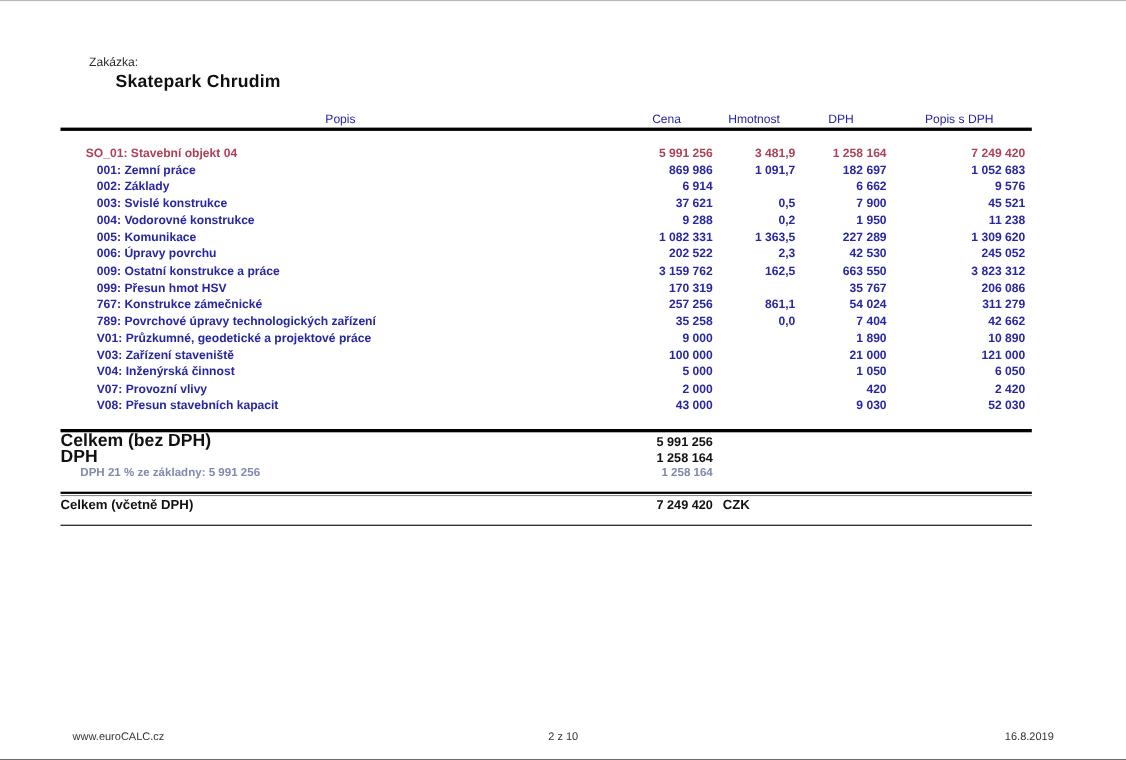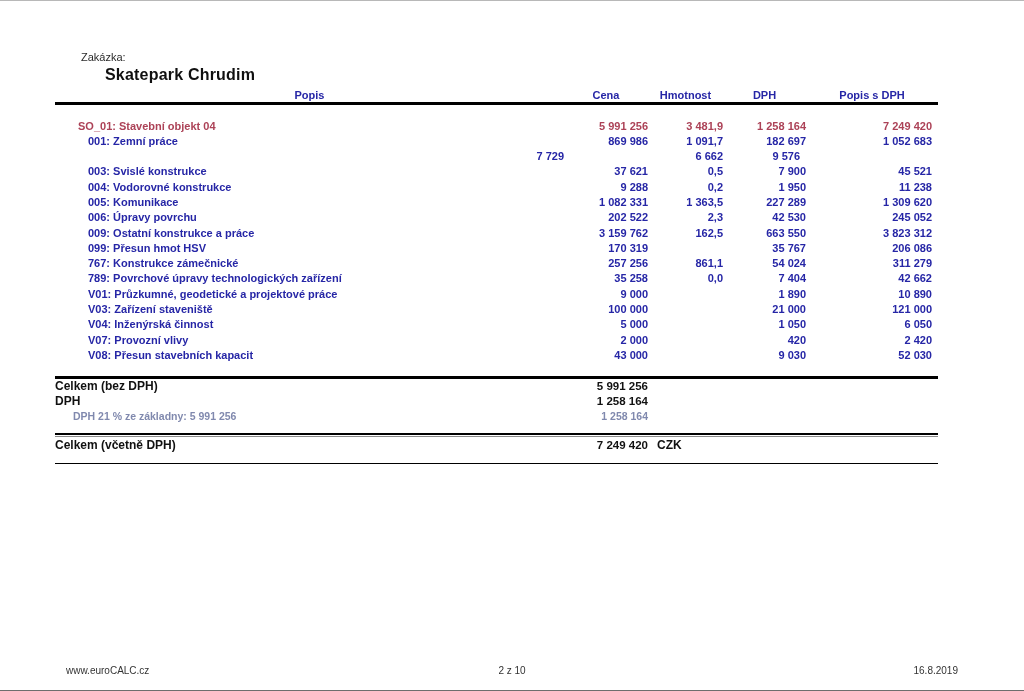--- a/index.html
+++ b/index.html
@@ -7,36 +7,36 @@
     width:1024px;height:691px;background:#ffffff;position:relative;
     box-sizing:border-box;border-top:1px solid #b8b8b8;border-bottom:1px solid #6e6e6e;
     font-family:"Liberation Sans",sans-serif;overflow:hidden;
   }
   .content{position:absolute;left:55px;top:0;width:883px;}
   .order-label{margin-top:50px;margin-left:26px;font-size:11px;color:#2b2b2b;}
   .project-name{margin-top:3px;margin-left:50px;font-size:16px;font-weight:bold;color:#101010;letter-spacing:.2px;}
 
   
   .grid{display:grid;grid-template-columns:509px 84px 75px 83px 132px;}
-  .thead{margin-top:4px;height:14px;line-height:14px;font-size:11px;font-weight:bold;color:#2626a6;}
+  .thead{margin-top:18px;height:14px;line-height:14px;font-size:11px;font-weight:normal;color:#2626a6;}
   .thead .hc{text-align:center;}
   .head-rule{height:2.5px;background:#000;}
 
   .tbody{margin-top:14px;}
   .trow{height:15.3px;line-height:15.3px;font-size:11px;font-weight:bold;color:#2626a6;}
   .trow .c-popis{padding-left:33px;white-space:nowrap;overflow:hidden;}
   .trow.section{color:#ac4257;}
   .trow.section .c-popis{padding-left:23px;}
   .c-num{text-align:right;white-space:nowrap;}
   .c-csd{padding-right:6px;box-sizing:border-box;}
 
   .totals{margin-top:13px;}
   .rule-thick{height:2.5px;background:#000;}
   .t-row{display:flex;height:15px;line-height:15px;align-items:baseline;}
-  .t-label{width:509px;font-size:12px;font-weight:bold;color:#111;}
+  .t-label{width:509px;font-size:16px;font-weight:bold;color:#111;}
   .t-value{width:84px;text-align:right;font-size:11.5px;font-weight:bold;color:#111;}
   .t-row.detail .t-label{font-size:10.5px;font-weight:bold;color:#8089ae;padding-left:18px;box-sizing:border-box;}
   .t-row.detail .t-value{font-size:10.5px;color:#8089ae;}
 
   .grand{margin-top:9px;}
   .rule-double-a{height:2px;background:#000;}
   .rule-double-b{height:1px;background:#8a8a8a;margin-top:1px;margin-bottom:1px;}
   .grand-row{display:flex;height:14.5px;line-height:14.5px;align-items:baseline;border-bottom:1.5px solid #000;padding-bottom:11px;}
   .grand-row .t-label{font-size:12px;}
   .currency{margin-left:9px;font-size:12px;font-weight:bold;color:#111;}
@@ -72,21 +72,22 @@
         <div class="c-num c-csd">7 249 420</div>
       </div>
       <div class="trow grid">
         <div class="c-popis">001: Zemní práce</div>
         <div class="c-num c-cena">869 986</div>
         <div class="c-num c-hmot">1 091,7</div>
         <div class="c-num c-dph">182 697</div>
         <div class="c-num c-csd">1 052 683</div>
       </div>
       <div class="trow grid">
-        <div class="c-num c-cena">7 729</div>
+        <div class="c-popis">002: Základy</div>
+        <div class="c-num c-cena">6 914</div>
         <div class="c-num c-hmot"></div>
         <div class="c-num c-dph">6 662</div>
         <div class="c-num c-csd">9 576</div>
       </div>
       <div class="trow grid">
         <div class="c-popis">003: Svislé konstrukce</div>
         <div class="c-num c-cena">37 621</div>
         <div class="c-num c-hmot">0,5</div>
         <div class="c-num c-dph">7 900</div>
         <div class="c-num c-csd">45 521</div>

